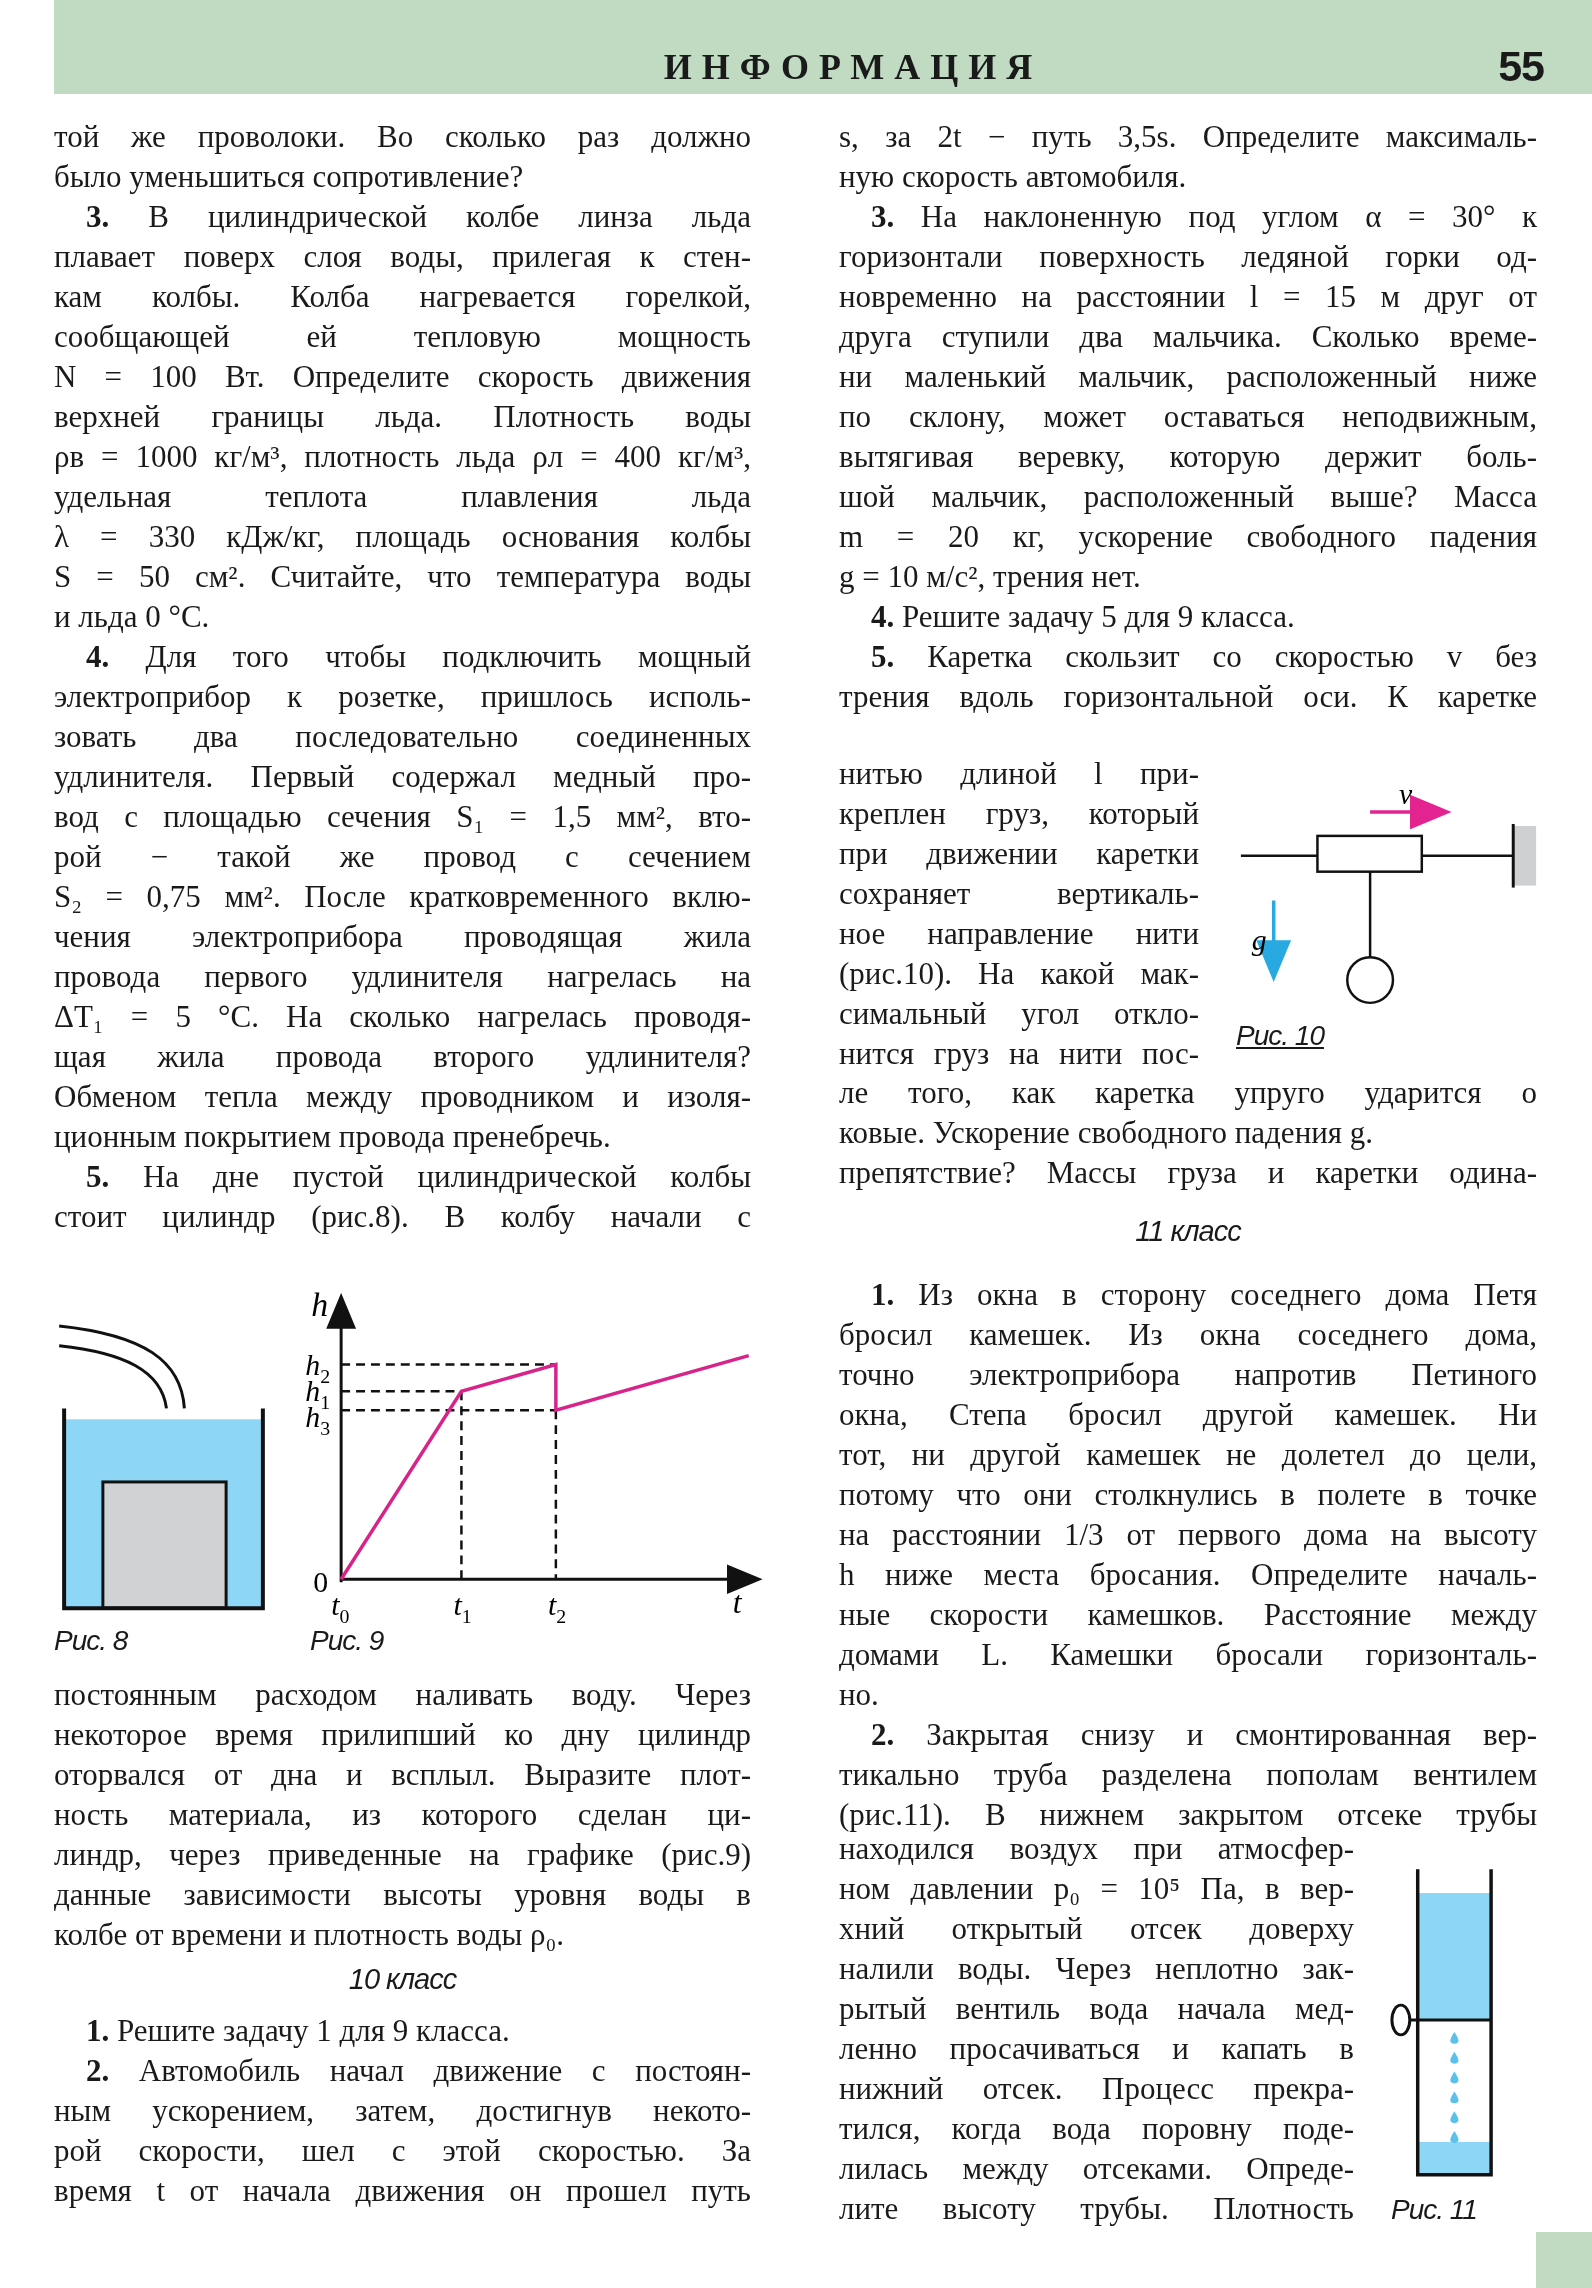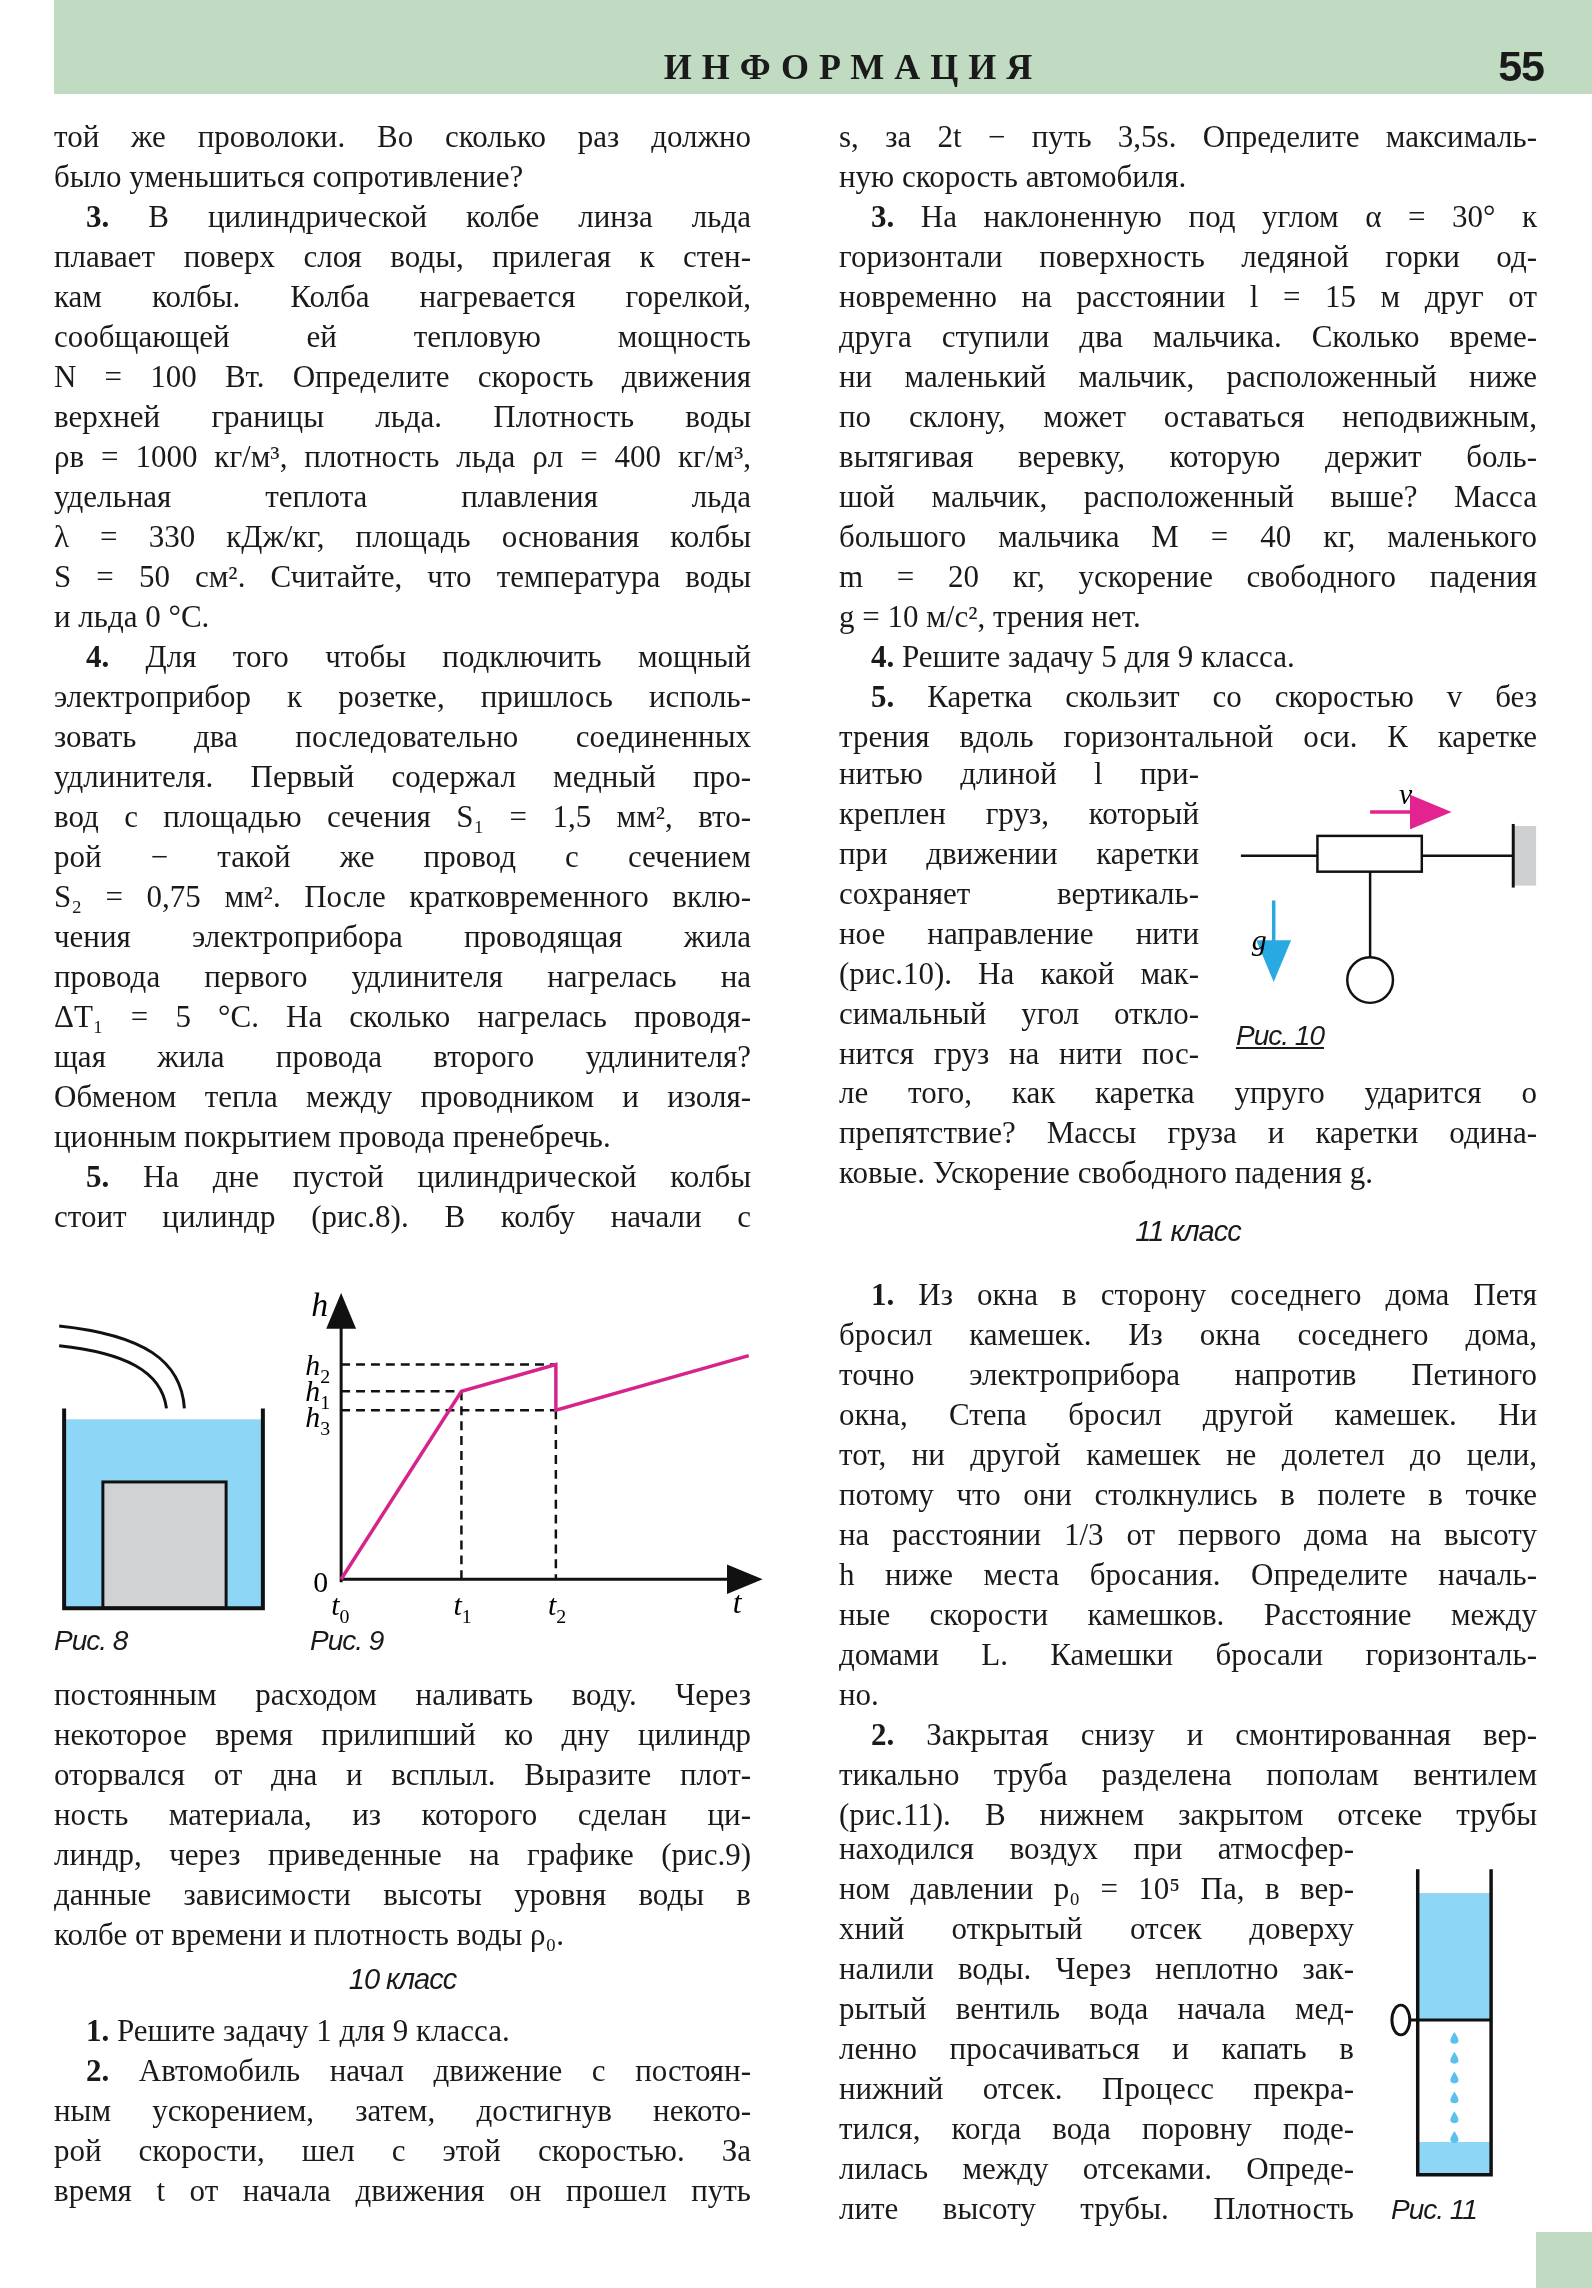--- a/index.html
+++ b/index.html
@@ -141,21 +141,20 @@
   <span class="ln">s, за 2t − путь 3,5s. Определите максималь-</span>
   <span class="ln last">ную скорость автомобиля.</span>
   <span class="ln indent"><b class="num">3.</b> <span>На наклоненную под углом α = 30° к</span></span>
   <span class="ln">горизонтали поверхность ледяной горки од-</span>
   <span class="ln">новременно на расстоянии l = 15 м друг от</span>
   <span class="ln">друга ступили два мальчика. Сколько време-</span>
   <span class="ln">ни маленький мальчик, расположенный ниже</span>
   <span class="ln">по склону, может оставаться неподвижным,</span>
   <span class="ln">вытягивая веревку, которую держит боль-</span>
   <span class="ln">шой мальчик, расположенный выше? Масса</span>
-  <span class="ln">большого мальчика M = 40 кг, маленького</span>
   <span class="ln">m = 20 кг, ускорение свободного падения</span>
   <span class="ln last">g = 10 м/с², трения нет.</span>
   <span class="ln indent last"><b class="num">4.</b> <span>Решите задачу 5 для 9 класса.</span></span>
   <span class="ln indent"><b class="num">5.</b> <span>Каретка скользит со скоростью v без</span></span>
   <span class="ln">трения вдоль горизонтальной оси. К каретке</span>
 </div>
 
 <div class="col" style="left:839px; top:754px; width:360px;">
   <span class="ln">нитью длиной l при-</span>
   <span class="ln">креплен груз, который</span>
@@ -184,22 +183,22 @@
   <circle cx="147" cy="195" r="23" fill="#fff" stroke="#111" stroke-width="2.5"></circle>
   <line x1="147" y1="26" x2="222" y2="26" stroke="#e3238f" stroke-width="3.5" marker-end="url(#arrM)"></line>
   <text class="figtext" x="176" y="18" font-size="30">v</text>
   <line x1="50" y1="115" x2="50" y2="190" stroke="#29a9e1" stroke-width="3.5" marker-end="url(#arrB)"></line>
   <text class="figtext" x="28" y="165" font-size="30">g</text>
 </svg>
 <div class="caption" style="left:1236px; top:1020px;text-decoration:underline;">Рис. 10</div>
 
 <div class="col col-right" style="top:1073px;">
   <span class="ln">ле того, как каретка упруго ударится о</span>
+  <span class="ln last">ковые. Ускорение свободного падения g.</span>
   <span class="ln">препятствие? Массы груза и каретки одина-</span>
-  <span class="ln last">ковые. Ускорение свободного падения g.</span>
   <span class="section-title" style="margin-top:18px; margin-bottom:24px;">11 класс</span>
   <span class="ln indent"><b class="num">1.</b> <span>Из окна в сторону соседнего дома Петя</span></span>
   <span class="ln">бросил камешек. Из окна соседнего дома,</span>
   <span class="ln">точно электроприбора напротив Петиного</span>
   <span class="ln">окна, Степа бросил другой камешек. Ни</span>
   <span class="ln">тот, ни другой камешек не долетел до цели,</span>
   <span class="ln">потому что они столкнулись в полете в точке</span>
   <span class="ln">на расстоянии 1/3 от первого дома на высоту</span>
   <span class="ln">h ниже места бросания. Определите началь-</span>
   <span class="ln">ные скорости камешков. Расстояние между</span>

